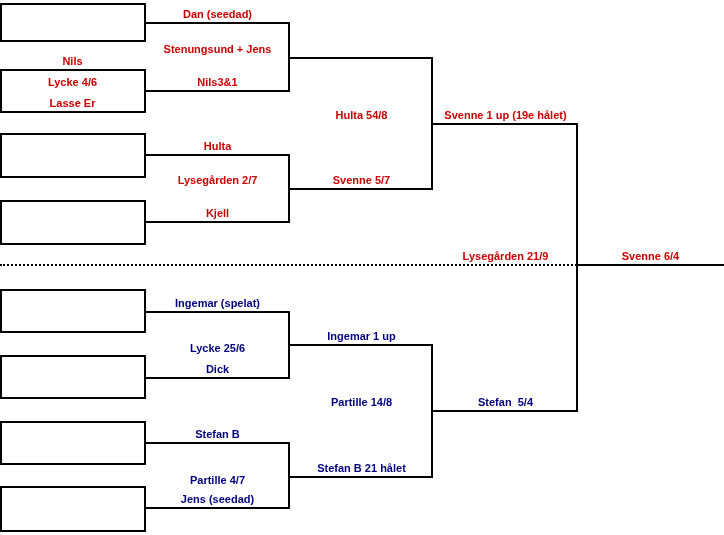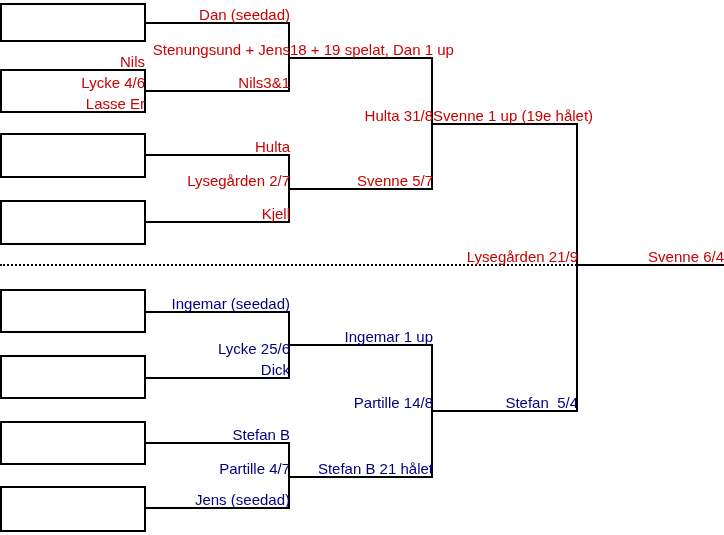--- a/index.html
+++ b/index.html
@@ -5,22 +5,22 @@
   html,body{margin:0;padding:0;background:#ffffff;}
   #bracket{
     position:relative;width:724px;height:535px;background:var(--bg,#fff);
     font-family:"Liberation Sans",sans-serif;overflow:hidden;
   }
   .box{position:absolute;left:0;width:146px;border:2px solid var(--line,#000);box-sizing:border-box;background:transparent;}
   .h{position:absolute;height:2px;background:var(--line,#000);}
   .v{position:absolute;width:2px;background:var(--line,#000);}
   .dotted{position:absolute;height:0;border-top:2px dotted var(--line,#000);}
   .lbl{
-    position:absolute;font-size:15px;font-weight:normal;line-height:13px;height:13px;
-    text-align:right;white-space:pre;
+    position:absolute;font-size:11px;font-weight:bold;line-height:13px;height:13px;
+    text-align:center;white-space:pre;
   }
   .red{color:var(--red,#cc0000);}
   .navy{color:var(--navy,#000080);}
   
   .c1{left:0;width:145px;}
   .c2{left:145px;width:145px;}
   .c3{left:290px;width:143px;}
   .c4{left:433px;width:145px;}
   .c5{left:577px;width:147px;}
 </style>
@@ -66,39 +66,38 @@
   <div class="dotted" style="left:0;top:264px;width:577px;"></div>
   <div class="h" style="left:577px;top:264px;width:147px;"></div>
 
   <div class="lbl red c1" style="top:55px;">Nils</div>
   <div class="lbl red c1" style="top:76px;">Lycke 4/6</div>
   <div class="lbl red c1" style="top:97px;">Lasse Er</div>
 
   <div class="lbl red c2" style="top:8px;">Dan (seedad)</div>
   <div class="lbl red c2" style="top:43px;">Stenungsund + Jens</div>
   <div class="lbl red c2" style="top:76px;">Nils3&amp;1</div>
-  <div class="lbl red c3" style="top:43px;">18 + 19 spelat, Dan 1 up</div>
 
   <div class="lbl red c2" style="top:140px;">Hulta</div>
   <div class="lbl red c2" style="top:174px;">Lysegården 2/7</div>
   <div class="lbl red c2" style="top:207px;">Kjell</div>
   <div class="lbl red c3" style="top:174px;">Svenne 5/7</div>
 
-  <div class="lbl red c3" style="top:109px;">Hulta 31/8</div>
+  <div class="lbl red c3" style="top:109px;">Hulta 54/8</div>
   <div class="lbl red c4" style="top:109px;">Svenne 1 up (19e hålet)</div>
 
   <div class="lbl red c4" style="top:250px;">Lysegården 21/9</div>
   <div class="lbl red c5" style="top:250px;">Svenne 6/4</div>
 
-  <div class="lbl navy c2" style="top:297px;">Ingemar (seedad)</div>
+  <div class="lbl navy c2" style="top:297px;">Ingemar (spelat)</div>
   <div class="lbl navy c2" style="top:342px;">Lycke 25/6</div>
   <div class="lbl navy c2" style="top:363px;">Dick</div>
   <div class="lbl navy c3" style="top:330px;">Ingemar 1 up</div>
 
   <div class="lbl navy c2" style="top:428px;">Stefan B</div>
-  <div class="lbl navy c2" style="top:462px;">Partille 4/7</div>
+  <div class="lbl navy c2" style="top:474px;">Partille 4/7</div>
   <div class="lbl navy c2" style="top:493px;">Jens (seedad)</div>
   <div class="lbl navy c3" style="top:462px;">Stefan B 21 hålet</div>
 
   <div class="lbl navy c3" style="top:396px;">Partille 14/8</div>
   <div class="lbl navy c4" style="top:396px;">Stefan  5/4</div>
 
 </div>
 
 </body></html>

